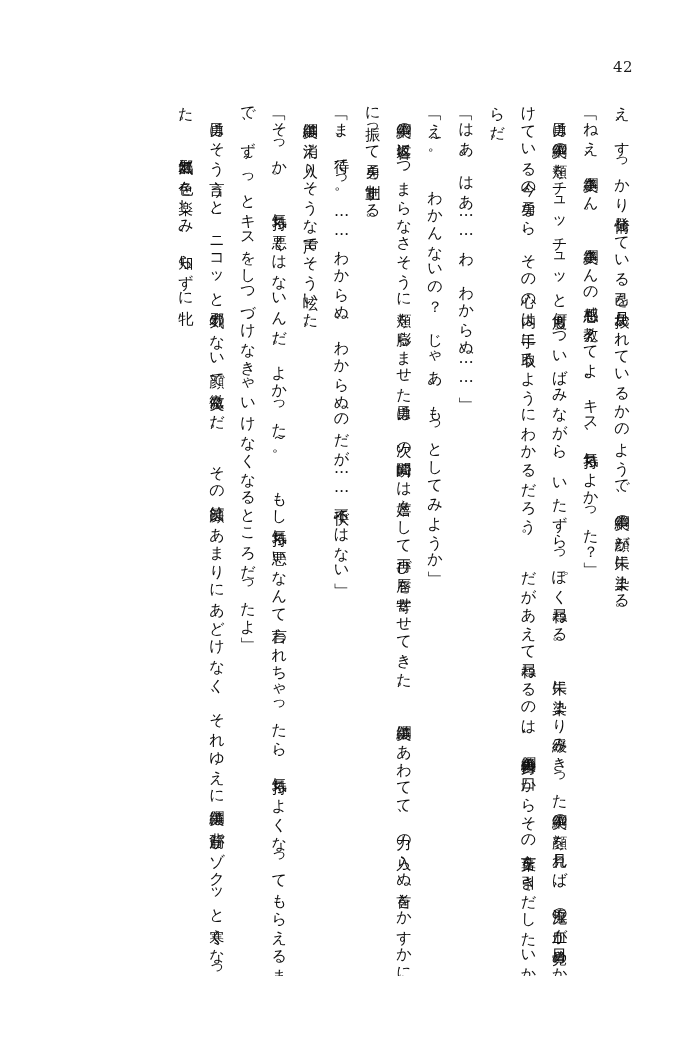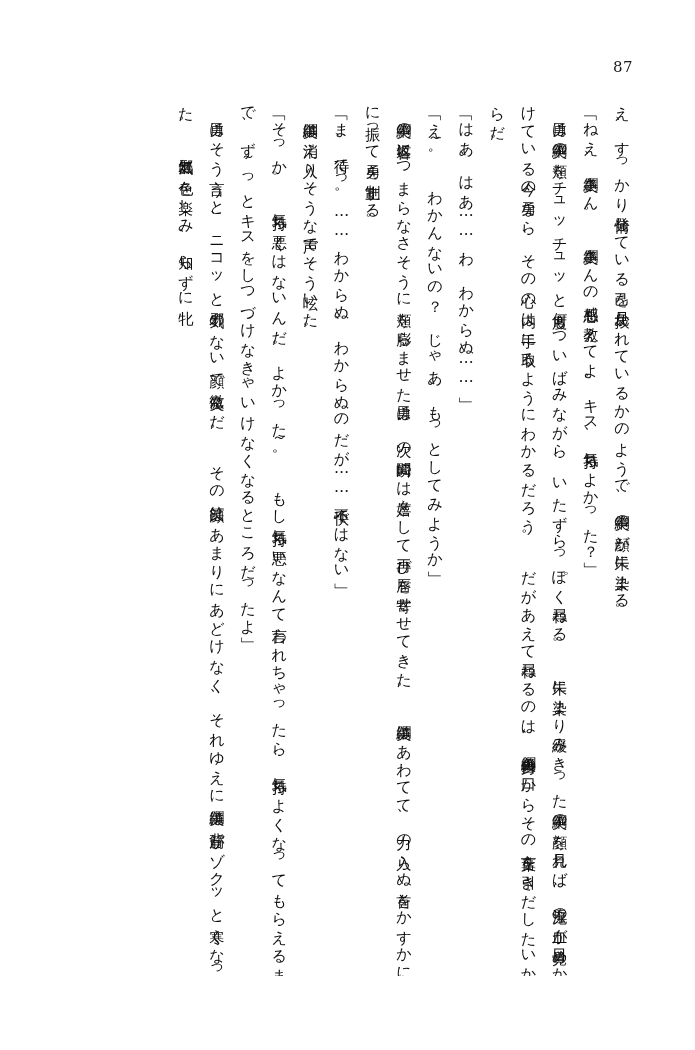--- a/index.html
+++ b/index.html
@@ -52,21 +52,21 @@
   }
   .body-text p.indent {
     text-indent: 1em;
   }
 </style>
 </head>
 <body>
 
 <div class="page">
 
-  <div class="page-number">87</div>
+  <div class="page-number">42</div>
 
   <div class="body-text">
     <p>え、すっかり発情している己を見抜かれているかのようで、美綱の顔が朱に染まる。</p>
     <p class="indent">「ねえ、美綱さん。　美綱さんの感想も教えてよ。キス、気持ちよかった？」</p>
     <p class="indent">勇は美綱の頬をチュッチュッと何度もついばみながら、いたずらっぽく尋ねる。　朱に染まり緩みきった美綱の顔を見れば、淫鬼の血が目覚めかけている今の勇なら、その心の内は手に取るようにわかるだろう。　だがあえて尋ねるのは、美綱自身の口からその言葉を引きだしたいからだ。</p>
     <p class="indent">「はあ、はあ……わ、わからぬ……」</p>
     <p class="indent">「え～。　わかんないの？　じゃあ、もっとしてみようか」</p>
     <p class="indent">美綱の返答につまらなさそうに頬を膨らませた勇は、次の瞬間には嬉々として再び唇を寄せせてきた。　美綱はあわてて、力の入らぬ首をかすかに横に振って勇を制止する。</p>
     <p class="indent">「ま、待てっ。……わからぬ、わからぬのだが……不快ではない」</p>
     <p class="indent">美綱は消え入りそうな声でそう呟いた。</p>

